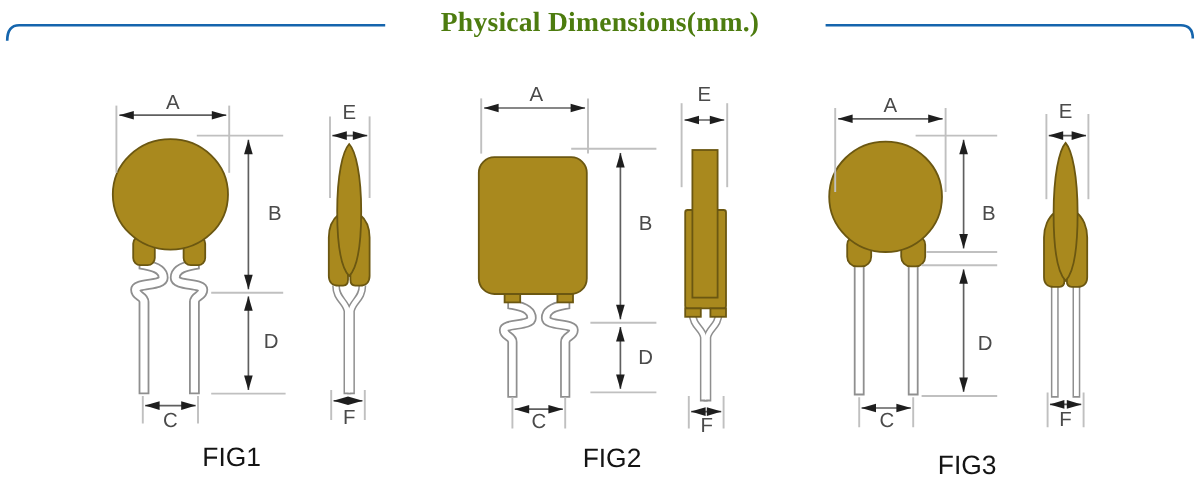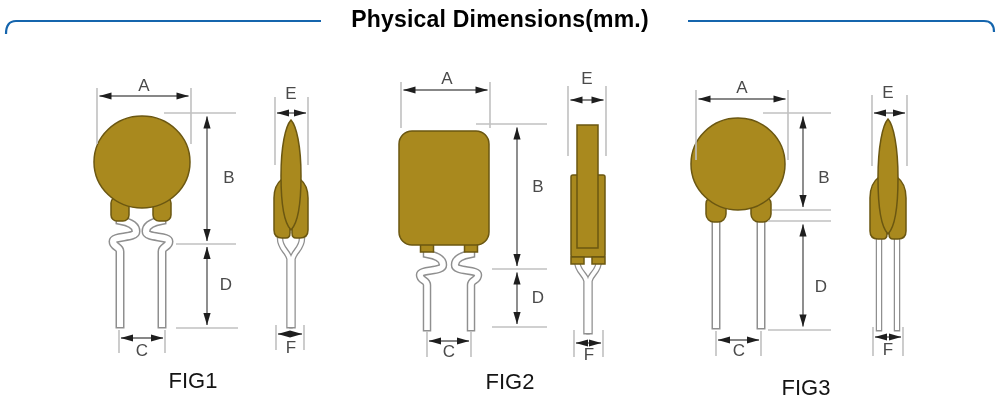--- a/index.html
+++ b/index.html
@@ -1,21 +1,21 @@
 <!DOCTYPE html>
 <html><head>
 <meta charset="utf-8">
 <style>
   html,body{margin:0;padding:0;background:#fff;}
   .stage{position:relative;width:1000px;height:418px;background:#ffffff;overflow:hidden;
          font-family:"Liberation Sans",sans-serif;}
   .stage svg{position:absolute;left:0;top:0;}
   .title{position:absolute;top:6px;left:0;right:0;text-align:center;
-         font-family:Liberation Sans, sans-serif;
-         font-weight:bold;font-size:23px;letter-spacing:.2px;color:#000000;}
+         font-family:Liberation Serif, serif;
+         font-weight:bold;font-size:23px;letter-spacing:.2px;color:#4d7c0f;}
   .dimtxt{font:17px "Liberation Sans",sans-serif;fill:#4a4a4a;}
   .captxt{font:22px "Liberation Sans",sans-serif;fill:#141414;}
   .frame{fill:none;stroke:#1565ad;stroke-width:2.2;}
   .ext{stroke:#c0c0c0;stroke-width:1.6;fill:none;}
   .dim{stroke:#5f5f5f;stroke-width:1.4;fill:none;}
   .body{fill:#a9891e;stroke:#6b5711;stroke-width:1.5;}
   .tubeO{fill:none;stroke:#8f8f8f;}
   .tubeI{fill:none;stroke:#ffffff;}
   text{text-anchor:middle;}
 </style>

